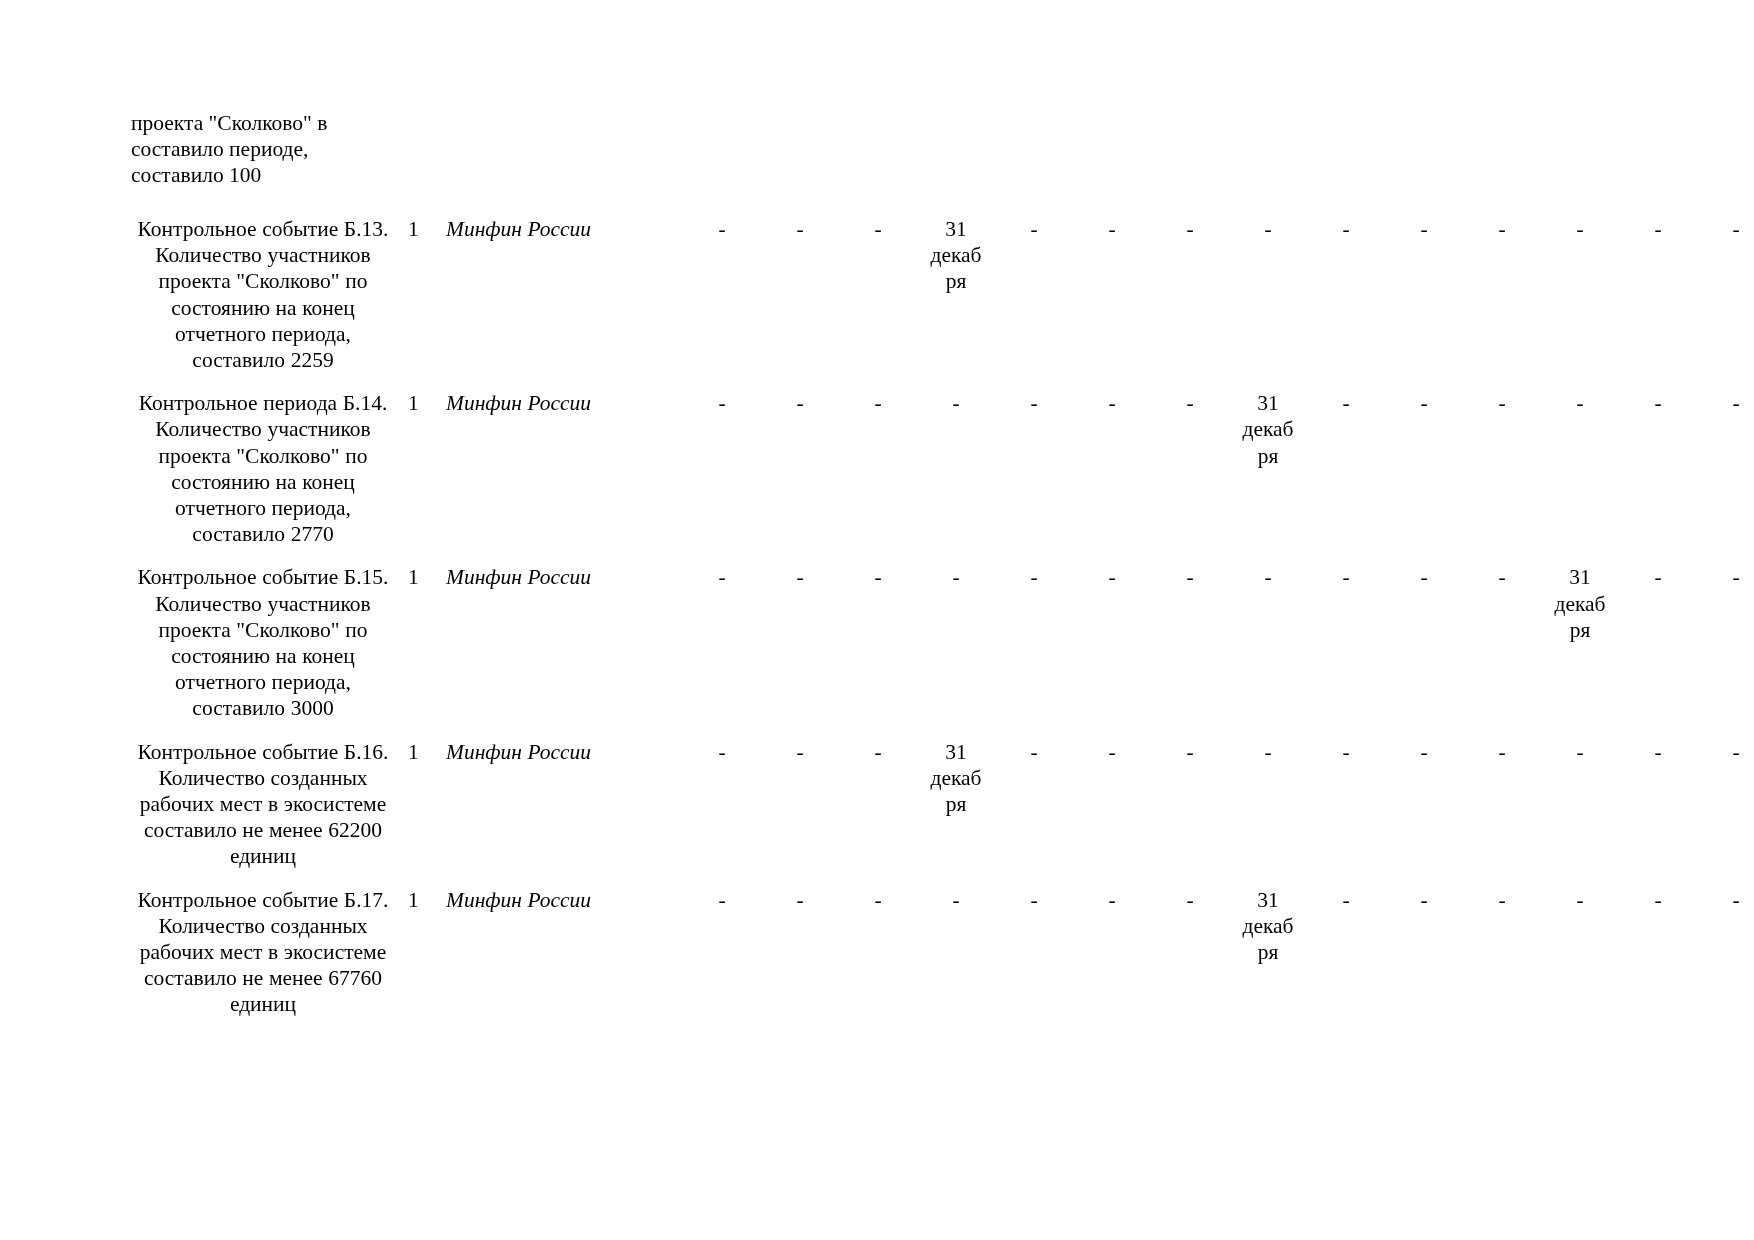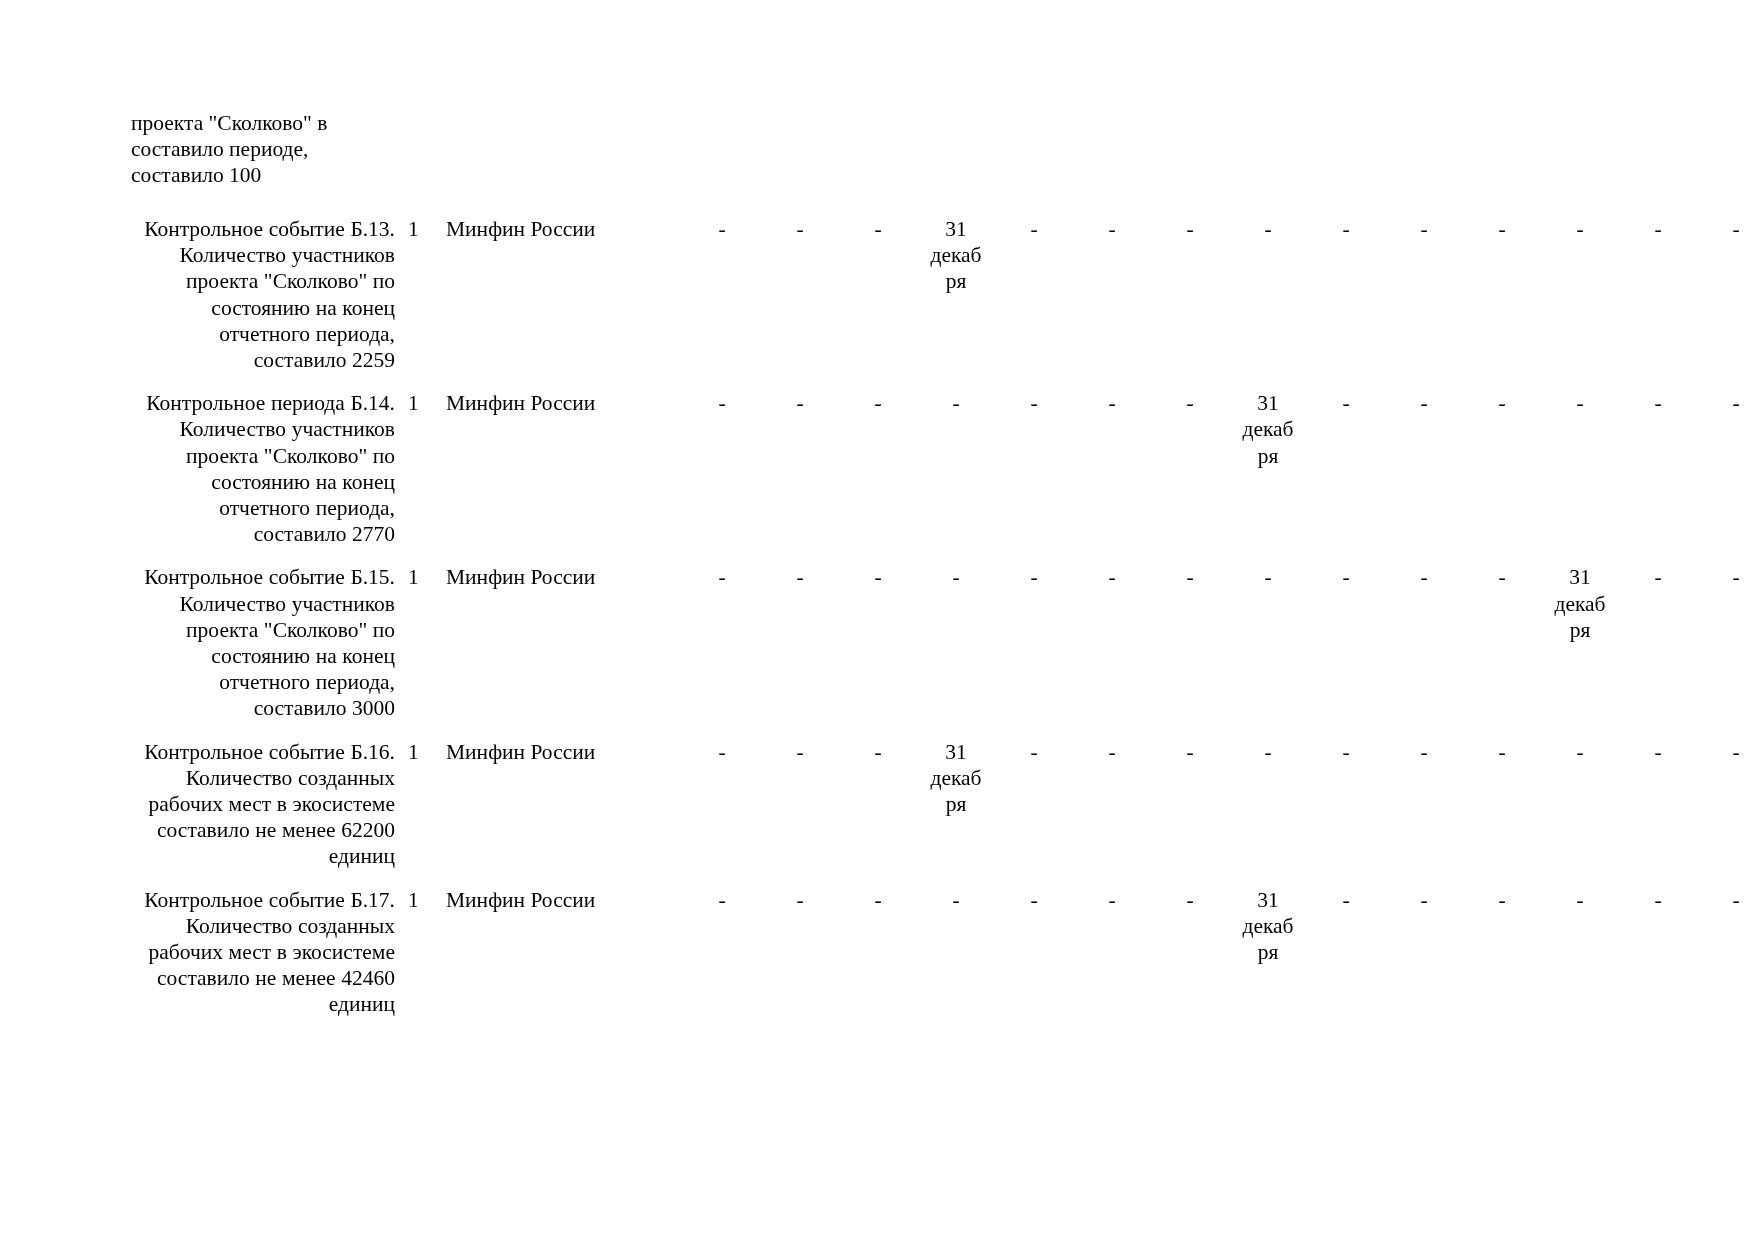--- a/index.html
+++ b/index.html
@@ -45,32 +45,33 @@
     font-weight: 400;
   }
 
   
   col.c-name   { width: 272px; }
   col.c-num    { width: 40px;  }
   col.c-org    { width: 240px; }
   col.c-mon    { width: 78px;  }
 
   td.cell-name {
-    text-align: right;
+    text-align: center;
     padding-right: 8px;
     word-spacing: 0.2px;
   }
   td.cell-num {
     text-align: left;
     padding-left: 5px;
   }
   td.cell-org {
     text-align: left;
     padding-left: 3px;
     white-space: nowrap;
+    font-style: italic;
   }
   td.cell-mon {
     text-align: center;
   }
   td.cell-mon .mon-inner {
     display: block;
     width: 56px;
     margin: 0 auto;
     text-align: center;
     word-break: break-all;
@@ -373,21 +374,21 @@
           </td>
         </tr>
         <tr class="row-gap">
           <td colspan="18" style="height: 17px;"></td>
         </tr>
         <tr id="row-b17">
           <td class="cell-name">
             <div class="nowrapline">Контрольное событие Б.17.</div>
             <div class="nowrapline">Количество созданных</div>
             <div class="nowrapline">рабочих мест в экосистеме</div>
-            <div class="nowrapline">составило не менее 42460</div>
+            <div class="nowrapline">составило не менее 67760</div>
             <div class="nowrapline">единиц</div>
           </td>
           <td class="cell-num">1</td>
           <td class="cell-org">Минфин России</td>
           <td class="cell-mon dash">
             <span class="mon-inner">-</span>
           </td>
           <td class="cell-mon dash">
             <span class="mon-inner">-</span>
           </td>

